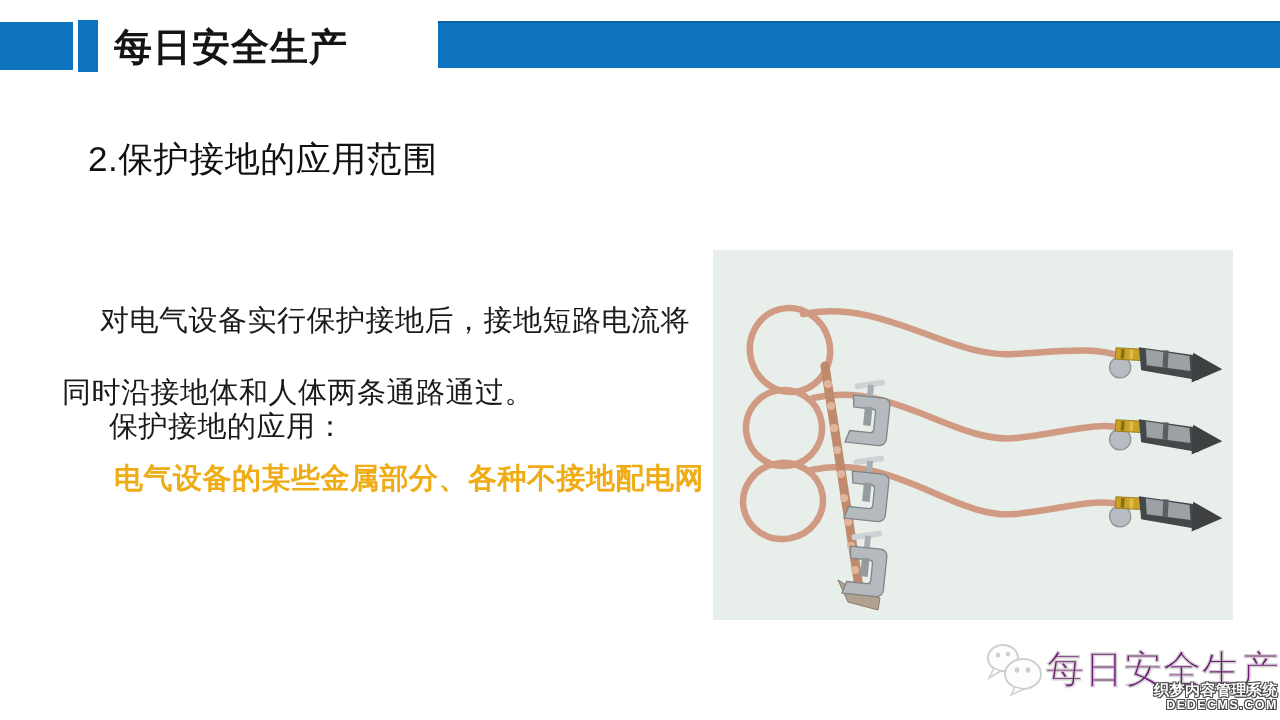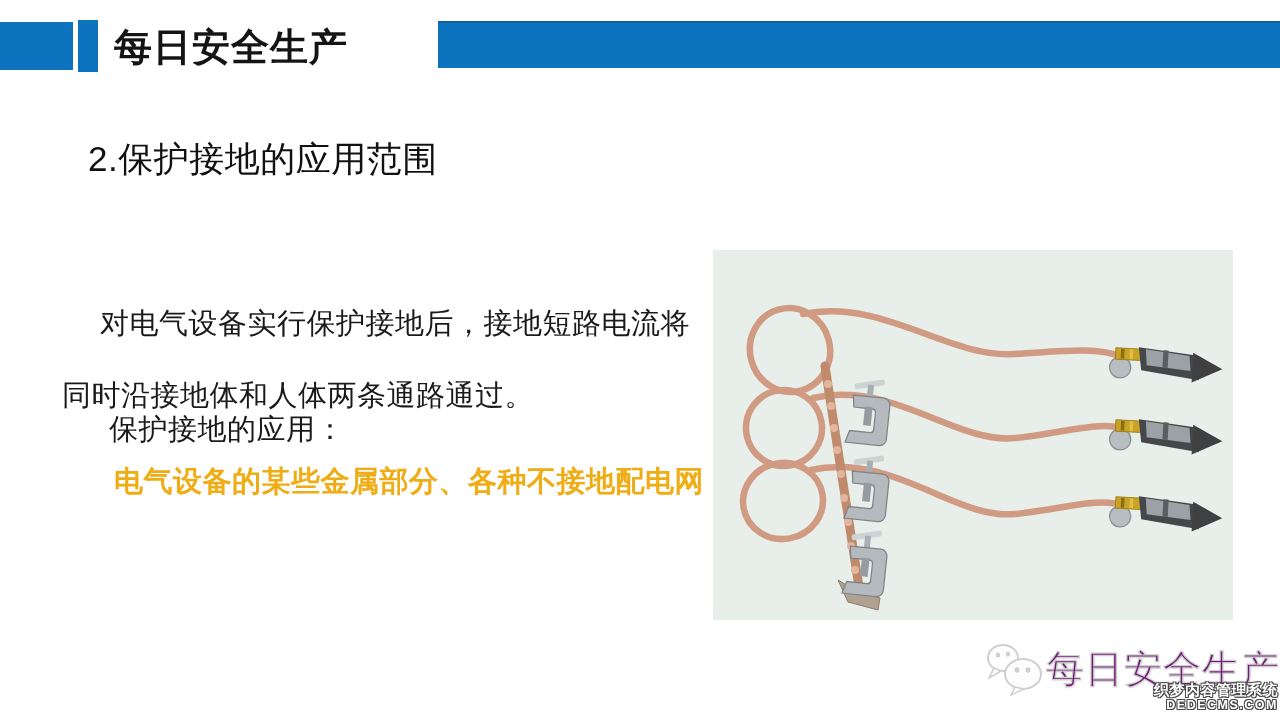--- a/index.html
+++ b/index.html
@@ -15,21 +15,21 @@
   .hdr-title{
     position:absolute;left:114px;top:22px;height:50px;line-height:50px;
     font-size:38px;font-weight:bold;color:#141414;letter-spacing:1px;white-space:nowrap;
   }
   
   .subtitle{
     position:absolute;left:88px;top:136px;font-size:35px;font-weight:normal;color:#111;
     letter-spacing:0.5px;white-space:nowrap;
   }
   .bodyline{
-    position:absolute;font-family:Liberation Sans, sans-serif;
+    position:absolute;font-family:Liberation Mono, monospace;
     font-size:29px;line-height:34px;color:#1a1a1a;white-space:nowrap;letter-spacing:0.5px;text-align:right;
   }
   .l1{left:100px;top:306px;}
   .l2{left:62px;top:378px;}
   .l3{left:100px;top:412px;margin-left:9px;}
   .l4{left:114px;top:464px;color:#efac14;font-weight:bold;}
   
   .photo{
     position:absolute;left:713px;top:250px;width:520px;height:370px;
     background:#e8eeea;

